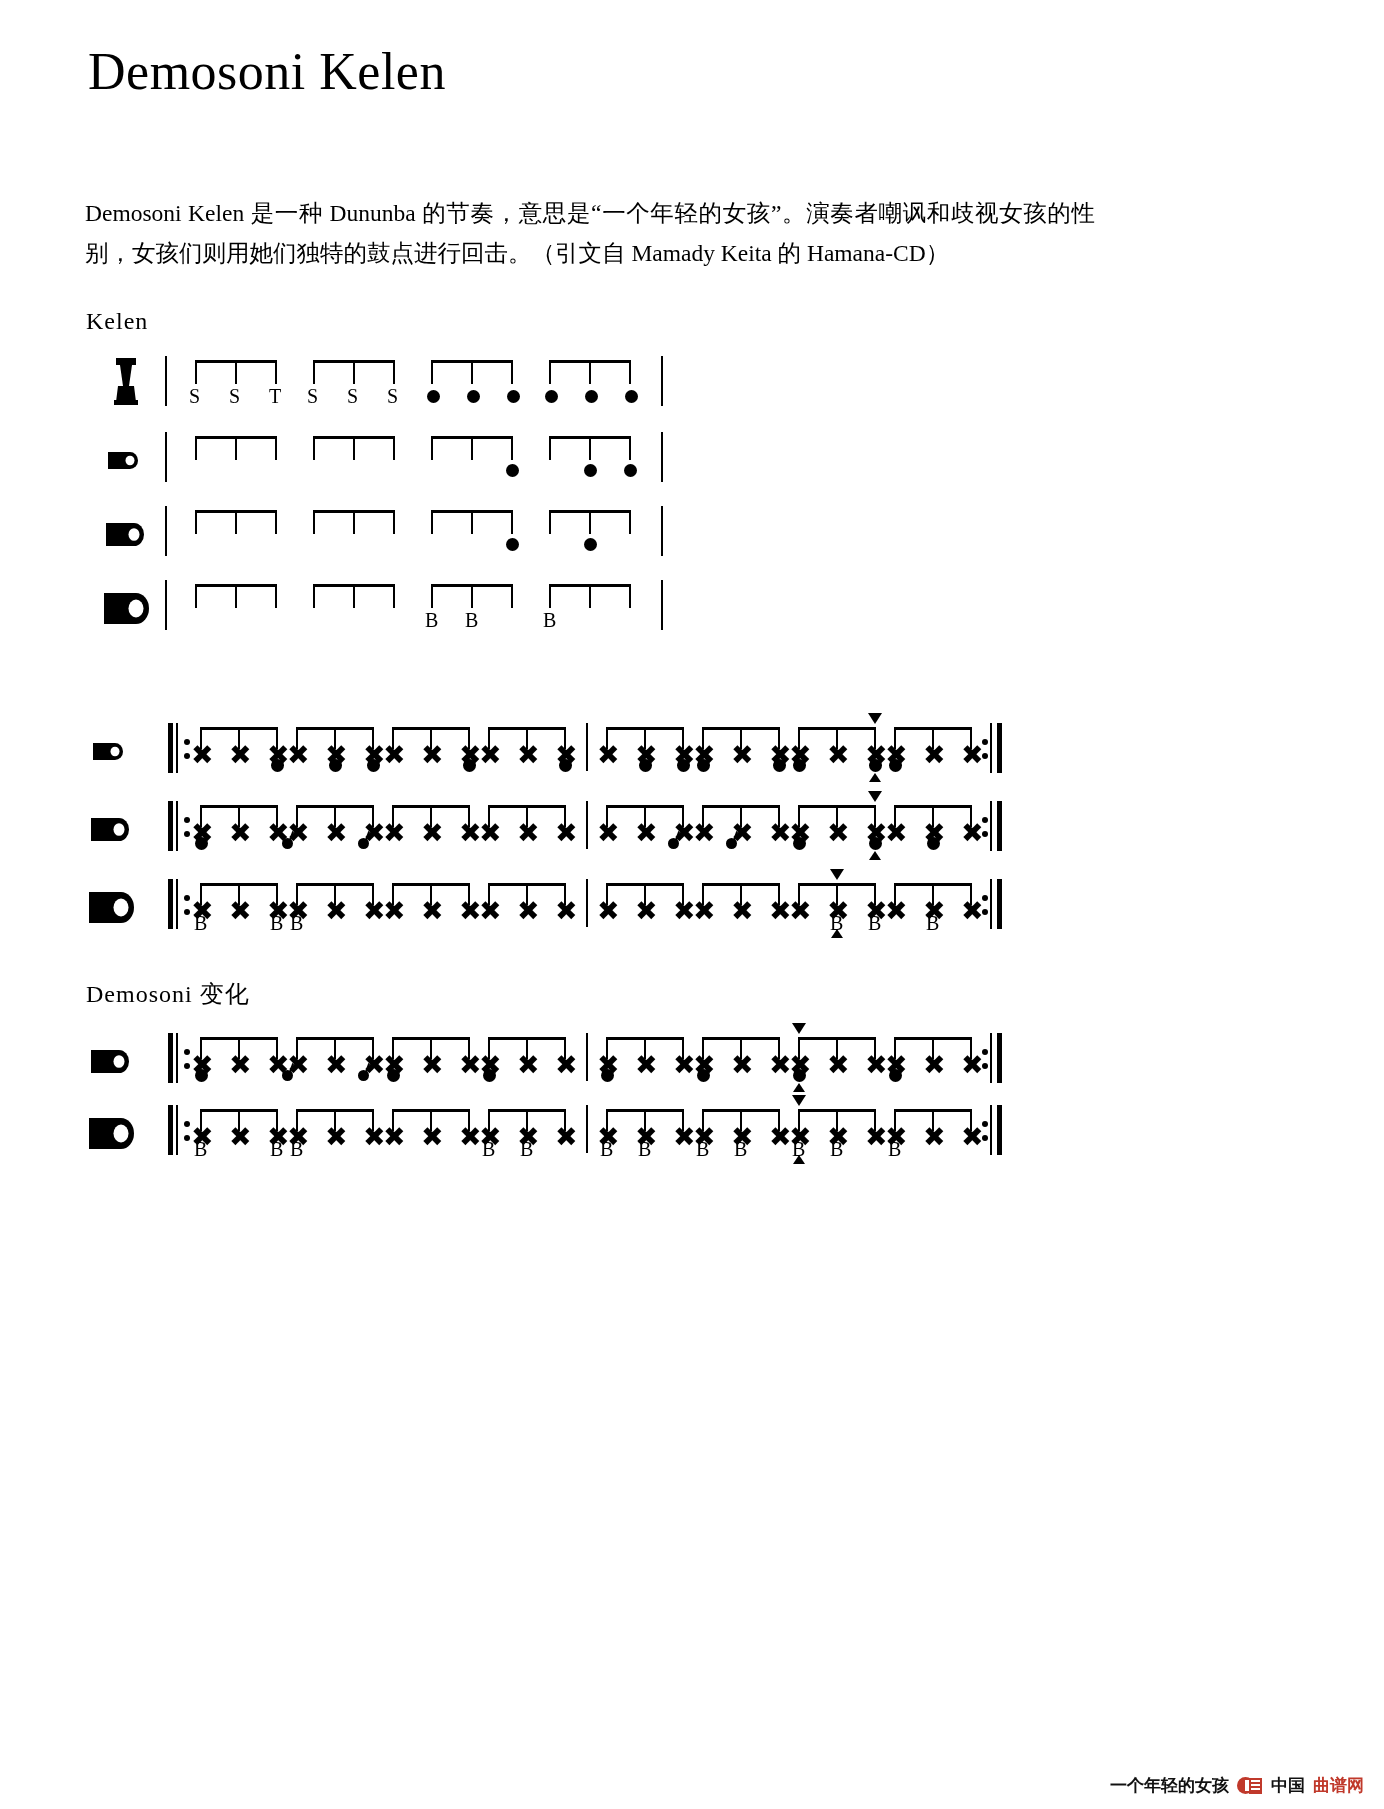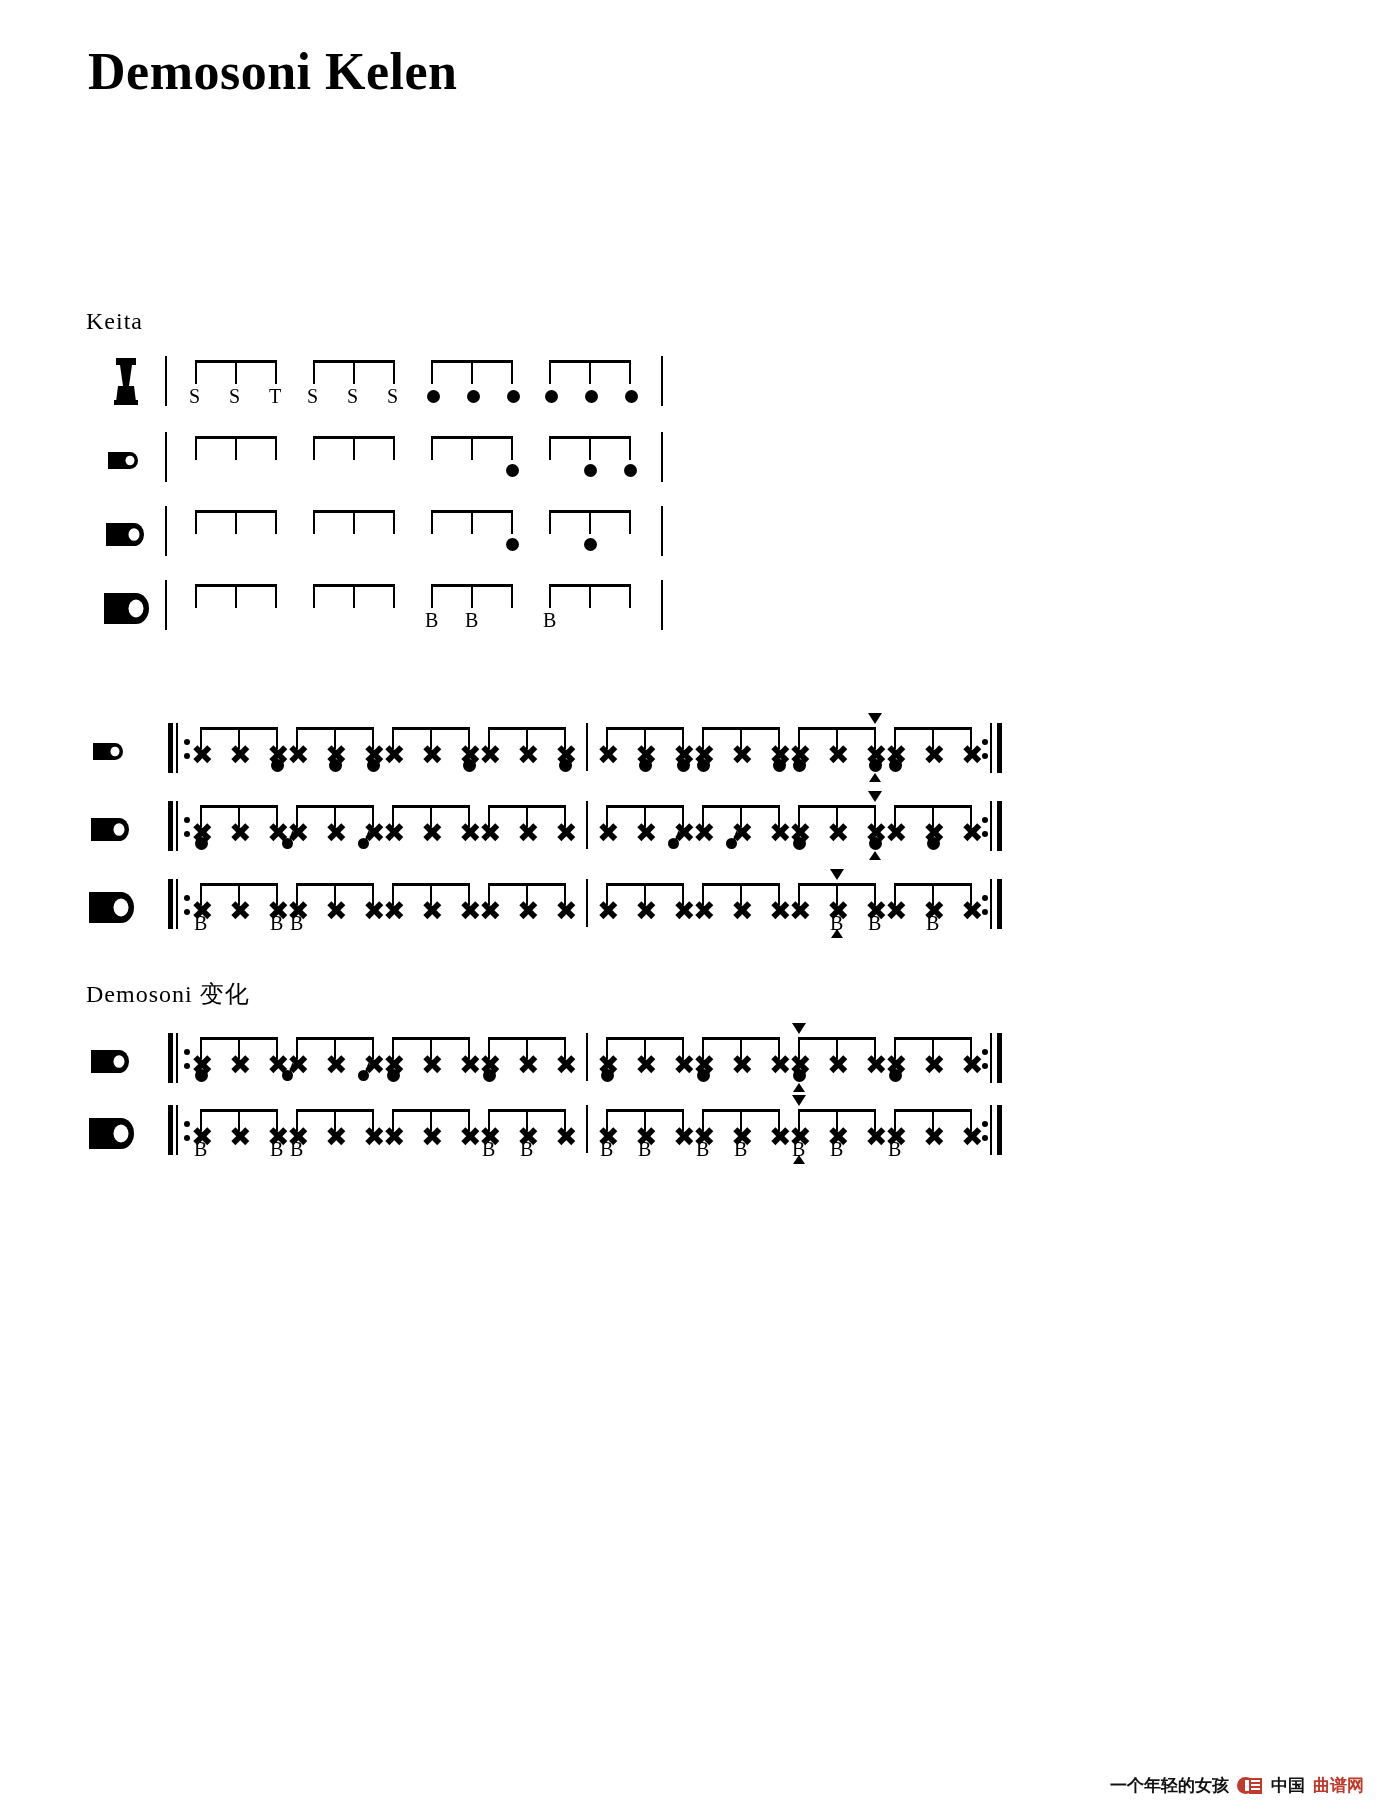--- a/index.html
+++ b/index.html
@@ -15,21 +15,21 @@
   }
 
   .page { position: relative; width:1384px; height:1809px; padding: 0; }
 
   
   .title {
     position: absolute;
     left: 88px; top: 42px;
     font-size: 52px;
     letter-spacing: 0.5px;
-    font-weight: bold;
+    font-weight: normal;
     font-family: "Liberation Serif", "DejaVu Serif", serif;
   }
 
   
   .desc {
     position: absolute;
     left: 85px; top: 193px;
     width: 1010px;
     font-size: 23.5px;
     line-height: 40px;
@@ -149,22 +149,23 @@
   }
   .footer .cn-red { color:#c0392b; }
 </style>
 </head>
 <body>
 
 <div class="page">
 
   <div class="title">Demosoni Kelen</div>
 
-
-  <div class="section-label" style="left:86px; top:308px;">Keita</div>
+  <div class="desc">Demosoni Kelen 是一种 Dununba 的节奏，意思是“一个年轻的女孩”。演奏者嘲讽和歧视女孩的性别，女孩们则用她们独特的鼓点进行回击。（引文自 Mamady Keita 的 Hamana-CD）</div>
+
+  <div class="section-label" style="left:86px; top:308px;">Kelen</div>
 
   <div class="system" id="call-system" style="left:100px; top:350px;">
       <div class="staff-row" style="position: absolute; left: 0px; top: 0px; width: 600px;">
         <div class="inst" style="left: 0px; top: 2px;"><svg width="72" height="60" viewBox="0 0 72 60">
             <rect x="16" y="6" width="20" height="7" fill="#000"></rect>
             <path d="M20 13 L32 13 L29 34 L23 34 Z" fill="#000"></path>
             <path d="M18 34 L34 34 L36 50 L16 50 Z" fill="#000"></path>
             <rect x="14" y="48" width="24" height="5" fill="#000"></rect>
           </svg></div>
         <div class="barline" style="left: 65px; top: 6px; height: 50px;"></div>

